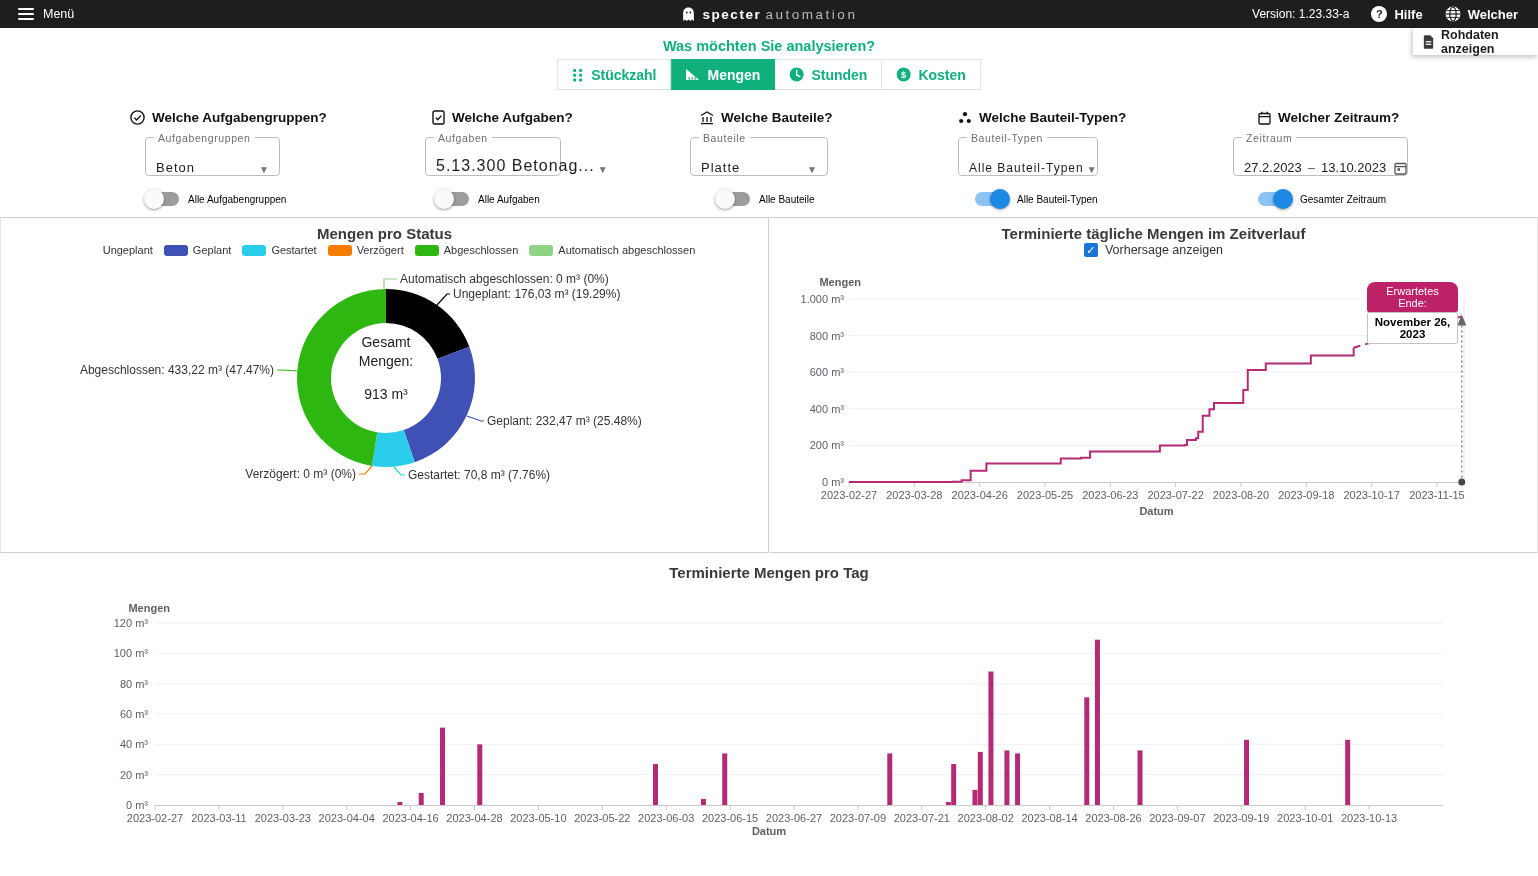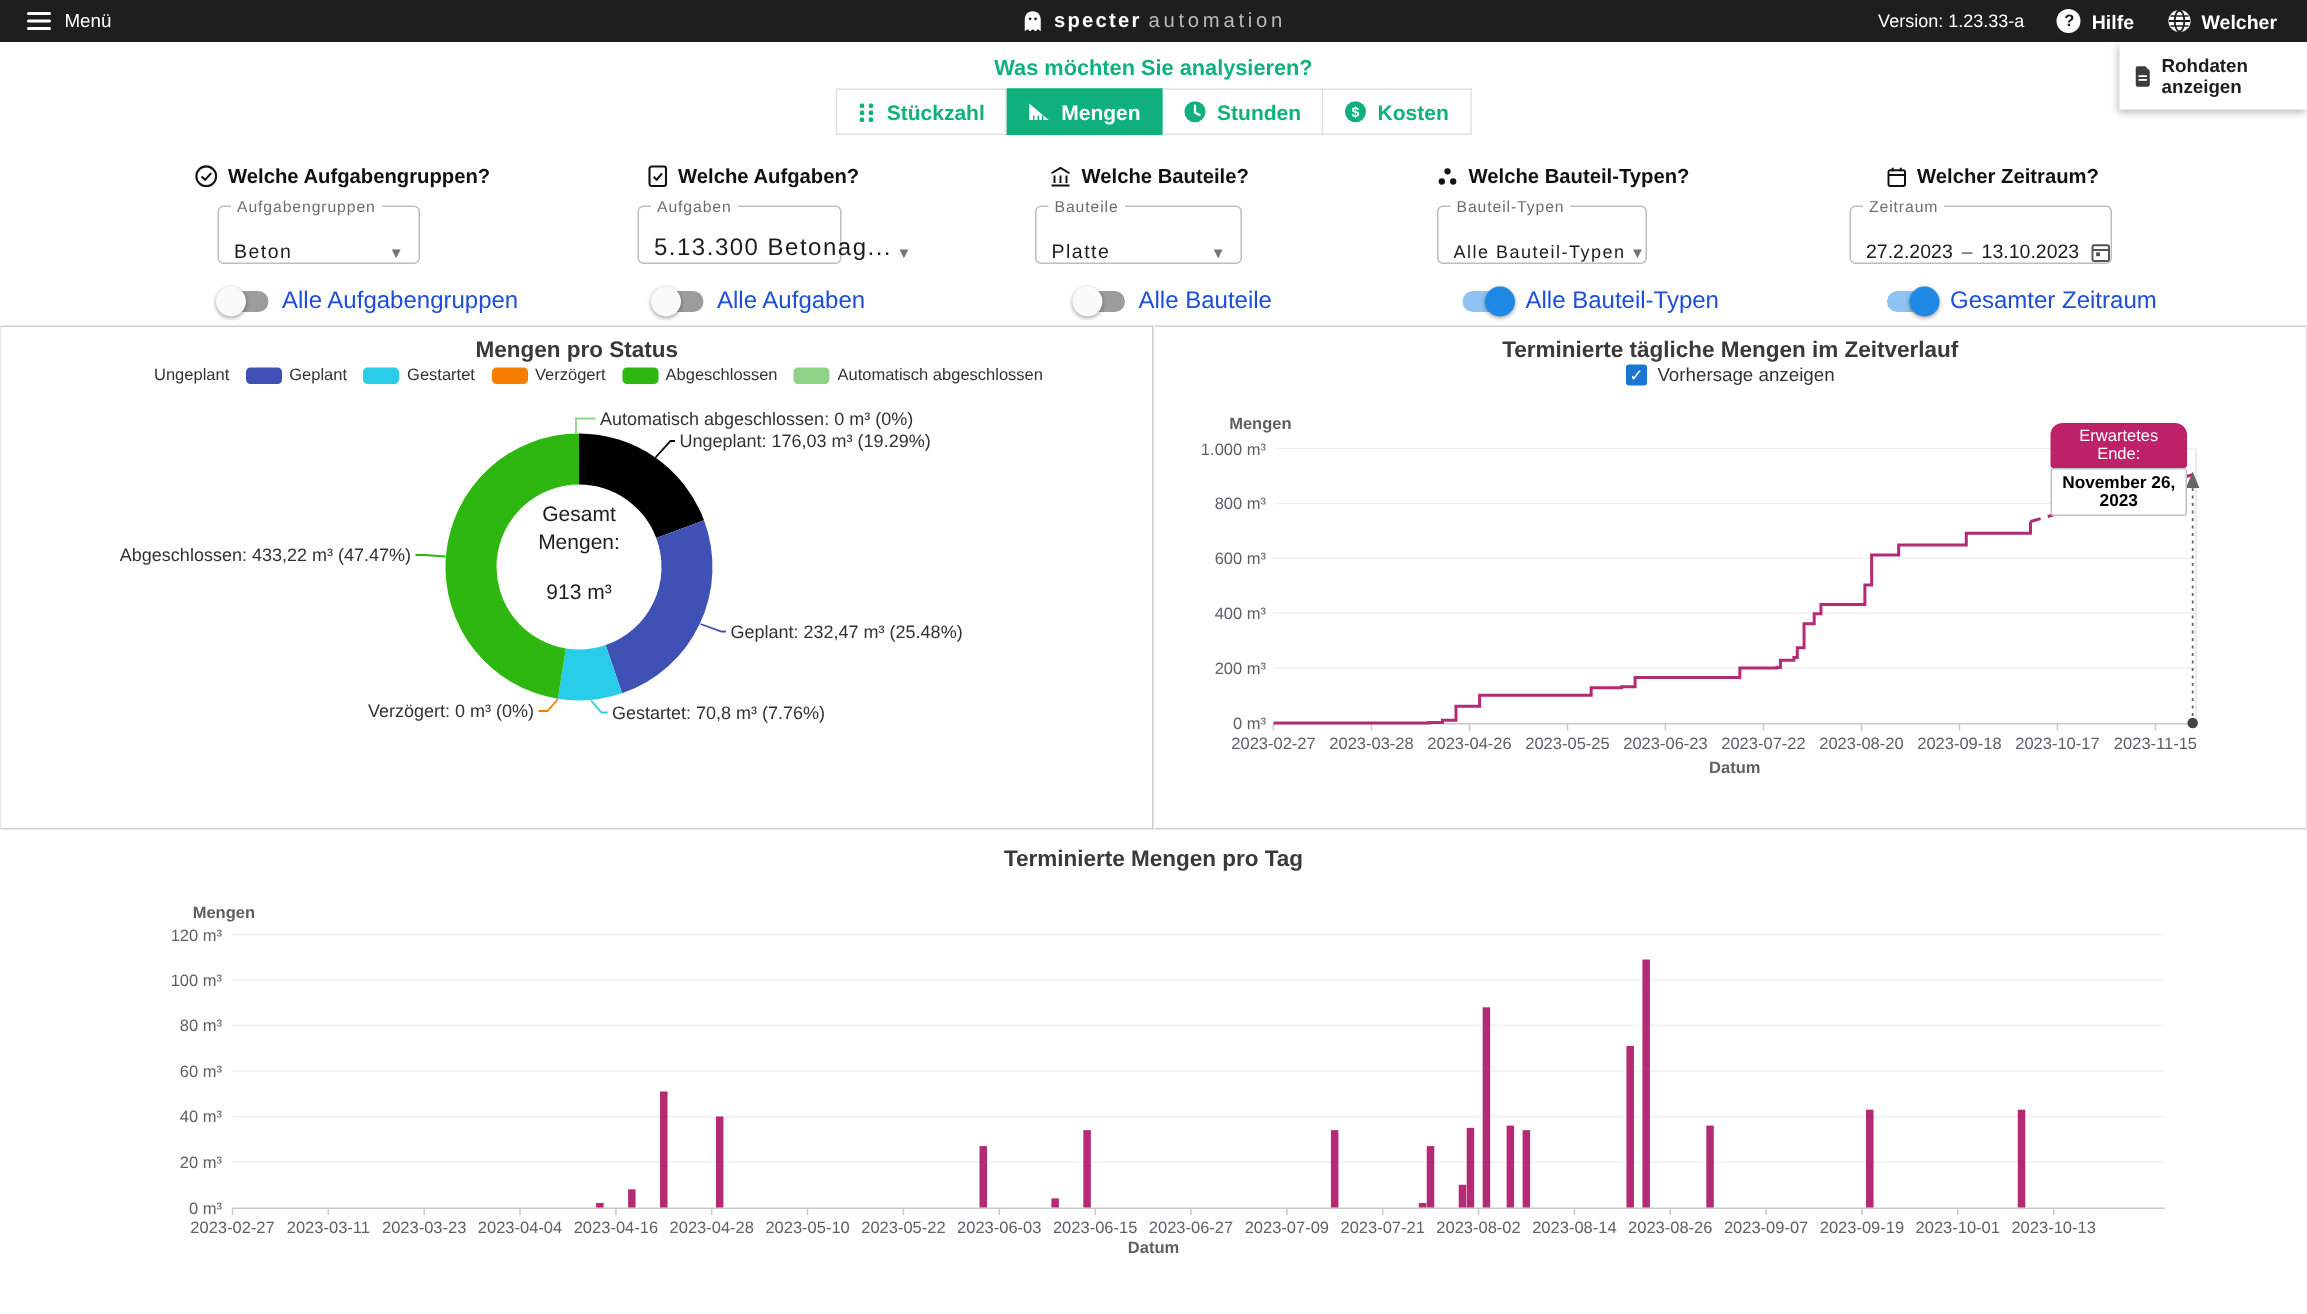--- a/index.html
+++ b/index.html
@@ -17,21 +17,21 @@
   .menu-label { font-size:12.5px; }
   .brand { flex:1; display:flex; align-items:center; justify-content:center; gap:7px;text-align:right; }
   .brand-bold { font-size:13.5px; font-weight:bold; letter-spacing:1.5px; color:#fff; }
   .brand-light { font-size:13.5px; font-weight:normal; letter-spacing:2.5px; color:#b9b9b9; }
   .topbar-right { display:flex; align-items:center; gap:22px; padding-right:20px; width:420px; justify-content:flex-end; }
   .version { font-size:12px; color:#fff; }
   .tb-item { display:flex; align-items:center; gap:7px; font-size:13px; font-weight:bold; cursor:pointer; }
   .disc { width:16px; height:16px; border-radius:50%; background:#fff; color:#1e1e1e;
     display:flex; align-items:center; justify-content:center; font-size:11px; font-weight:bold; }
   
-  .raw-popup { position:absolute; right:0; top:28px; width:125px; height:45px; background:#fff;
+  .raw-popup { position:absolute; right:0; top:28px; width:125px; height:27px; background:#fff;
     box-shadow:-1px 2px 5px rgba(0,0,0,.25); display:flex; align-items:center; gap:7px;
     padding-left:10px; z-index:29; cursor:pointer; }
   .raw-popup .label { font-size:12.5px; font-weight:bold; color:#1d1d1d; }
   
   .analyze-q { position:absolute; left:0; top:38px; width:100%; text-align:center;
     font-size:14.5px; font-weight:bold; color:#10b07c; }
   .tabs { position:absolute; left:50%; transform:translateX(-50%); top:59px; display:flex; height:31px; }
   .tab { display:flex; align-items:center; gap:7px; padding:0 14px; border:1px solid #e0e0e0;
     background:#fff; color:#10b07c; font-size:14px; font-weight:bold; cursor:pointer; }
   .tab + .tab { border-left:none; }
@@ -46,21 +46,21 @@
   .field-value { font-size:13px; color:#1d1d1d; letter-spacing:1px; white-space:nowrap; }
   .caret { margin-left:auto; color:#757575; font-size:10px; padding-left:12px; }
   .toggle-row { position:absolute; top:192px; display:flex; align-items:center; gap:9px; cursor:pointer; }
   .toggle { position:relative; width:33px; height:14px; border-radius:7px; }
   .toggle.off { background:#9c9c9c; }
   .toggle.on  { background:#8ec2f2; }
   .knob { position:absolute; top:-3px; width:20px; height:20px; border-radius:50%;
     box-shadow:0 1px 3px rgba(0,0,0,.4); }
   .toggle.off .knob { left:-2px; background:#fafafa; }
   .toggle.on  .knob { right:-2px; background:#1e88e5; }
-  .toggle-label { font-size:16px; color:#1d4ed8; }
+  .toggle-label { font-size:10px; color:#000000; }
   
   .panel { position:absolute; background:#fff; }
   #panel-donut { left:0; top:217px; width:769px; height:336px; border-top:1px solid #cfcfcf;
     border-bottom:1px solid #cfcfcf; border-right:1px solid #cfcfcf; border-left:1px solid #e6e6e6; }
   #panel-line { left:770px; top:217px; width:768px; height:336px; border-top:1px solid #cfcfcf;
     border-bottom:1px solid #cfcfcf; border-right:1px solid #e6e6e6; }
   #panel-bar { left:0; top:554px; width:1538px; height:322px; }
   .chart-title { position:absolute; width:100%; text-align:center; top:7px;
     font-size:15px; font-weight:bold; color:#3a3a3a; }
   .legend-row { position:absolute; top:26px; width:100%; display:flex; justify-content:center;

